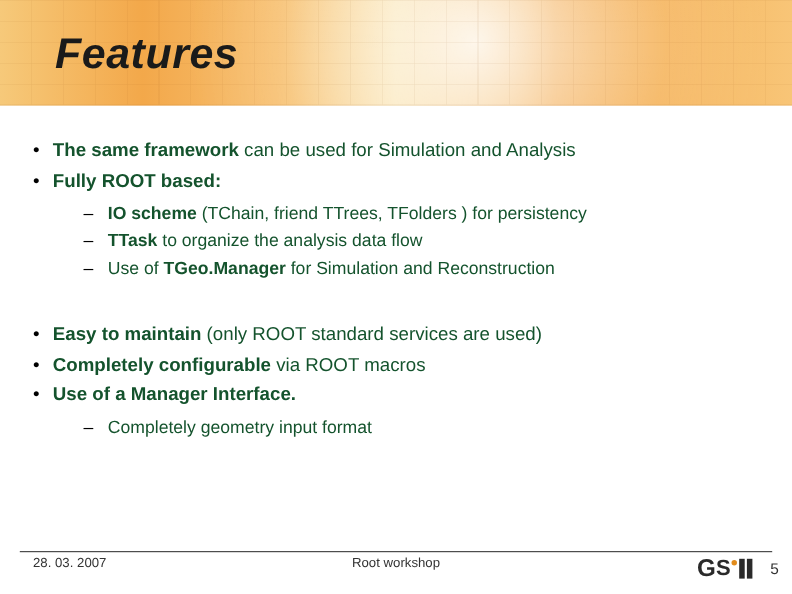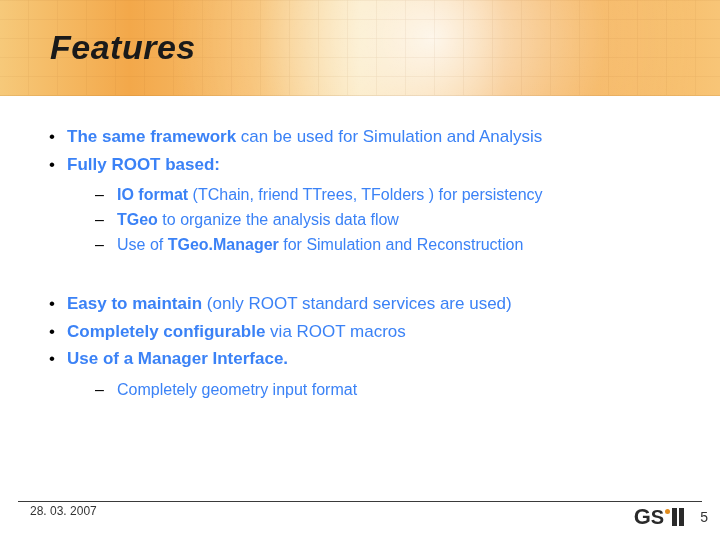--- a/index.html
+++ b/index.html
@@ -25,29 +25,29 @@
     inset: 0;
     opacity: 0.15;
     background-image:
       repeating-linear-gradient(0deg, transparent 0, transparent 18px, rgba(140,80,20,0.4) 18px, rgba(140,80,20,0.4) 19px),
       repeating-linear-gradient(90deg, transparent 0, transparent 28px, rgba(140,80,20,0.4) 28px, rgba(140,80,20,0.4) 29px);
   }
   .title {
     position: absolute;
     left: 50px;
     top: 28px;
-    font-size: 34px;
+    font-size: 39px;
     font-weight: 700;
     font-style: italic;
     color: #1a1a1a;
     letter-spacing: 0.5px;
   }
   .content {
-    padding: 28px 30px 0 47px;
-    color: #3b82f6;
+    padding: 28px 30px 0 28px;
+    color: #14532d;
   }
   .bullet-list { list-style: none; }
   .bullet-list > li {
     position: relative;
     padding-left: 20px;
     font-size: 17px;
     line-height: 1.5;
     margin-bottom: 2px;
   }
   .bullet-list > li::before {
@@ -137,24 +137,24 @@
 <div class="content">
 
   <ul class="bullet-list">
     <li>
       <span class="b">The same framework</span><span> can be used for Simulation and Analysis</span>
     </li>
     <li>
       <span class="b">Fully ROOT based:</span><span></span>
       <ul class="sub-list">
         <li>
-          <span class="b">IO format</span><span> (TChain, friend TTrees, TFolders ) for persistency</span>
+          <span class="b">IO scheme</span><span> (TChain, friend TTrees, TFolders ) for persistency</span>
         </li>
         <li>
-          <span class="b">TGeo</span><span> to organize the analysis data flow</span>
+          <span class="b">TTask</span><span> to organize the analysis data flow</span>
         </li>
         <li>
           <span>Use of </span><span class="b">TGeo.Manager</span><span> for Simulation and Reconstruction</span>
         </li>
       </ul>
     </li>
   </ul>
 
   <div class="block-spacer"></div>
 
@@ -172,20 +172,21 @@
       </ul>
     </li>
   </ul>
 
 </div>
 
 <div class="footer-rule"></div>
 
 <div class="footer">
   <div class="footer-date">28. 03. 2007</div>
+  <div class="footer-center">Root workshop</div>
   <div class="footer-right">
     <span class="logo">
       <span class="g">G</span>
       <span>S</span>
       <span class="logo-dot"></span>
       <span class="logo-bars">
         <span class="logo-bar"></span>
         <span class="logo-bar"></span>
       </span>
     </span>

